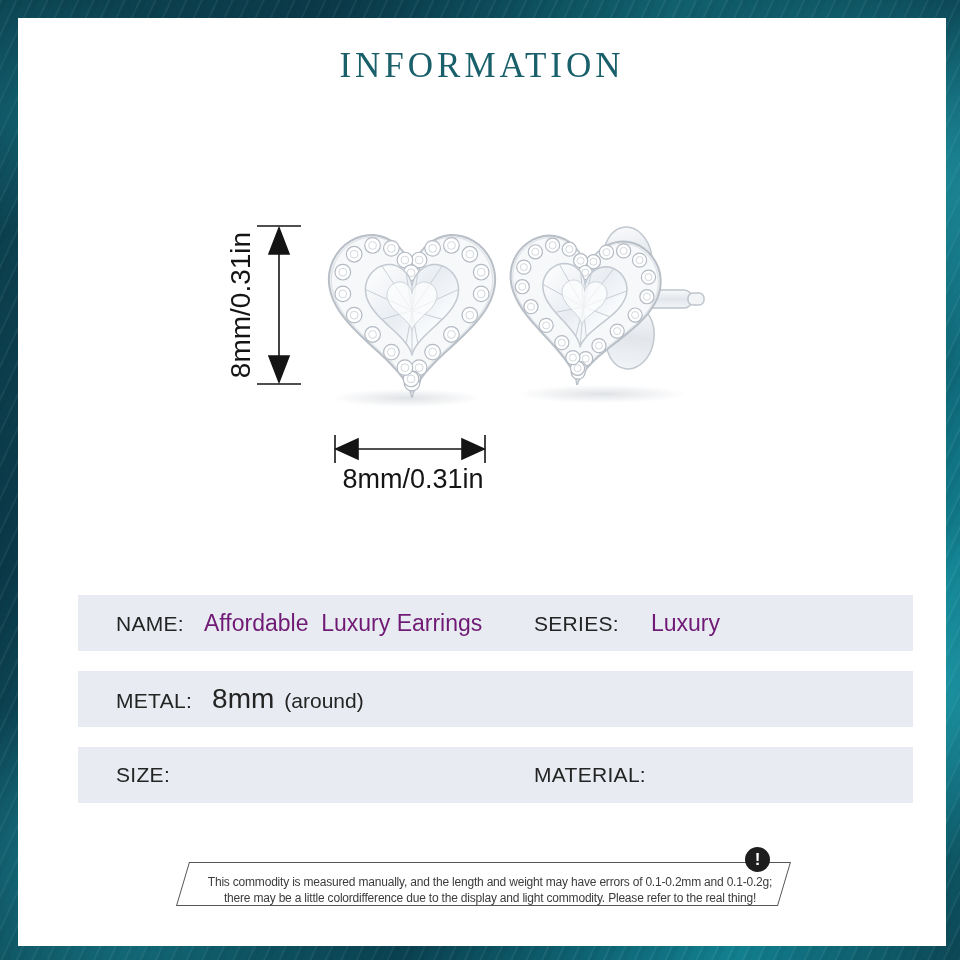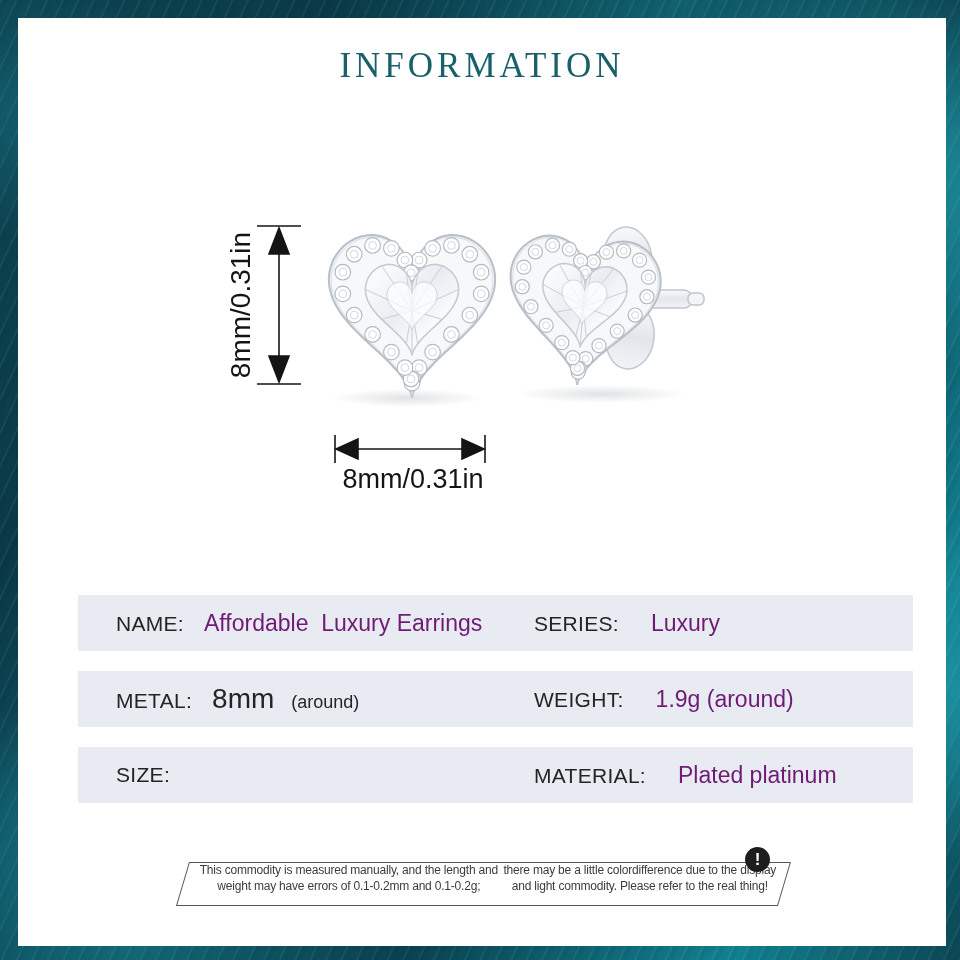--- a/index.html
+++ b/index.html
@@ -31,30 +31,30 @@
   .spec-table{position:absolute;left:60px;top:577px;width:835px;}
   .spec-row{
     display:flex;align-items:center;height:56px;background:#e8ecf2;
     margin-bottom:20px;padding-left:38px;box-sizing:border-box;
   }
   .cell{display:flex;align-items:baseline;}
   .cell.left{width:418px;flex:none;}
   .spec-label{font-size:21px;color:#242424;letter-spacing:.3px;margin-right:20px;white-space:nowrap;}
   .cell.right .spec-label{margin-right:32px;}
   .spec-value{font-size:23px;color:#701a75;white-space:pre-wrap;}
-  .spec-value-big{font-size:28px;color:#242424;margin-right:17px;}
-  .spec-value-small{font-size:18px;color:#242424;}
+  .spec-value-big{font-size:28px;color:#242424;margin-right:10px;}
+  .spec-value-small{font-size:21px;color:#242424;}
   .disclaimer{position:absolute;left:171px;top:844px;width:602px;height:44px;}
   .disc-bg{
     position:absolute;left:0;top:0;right:0;bottom:0;background:#fff;
     border:1px solid #565656;transform:skewX(-16.5deg);transform-origin:0 0;
   }
   .disc-text{
     position:absolute;left:10px;right:10px;top:0;bottom:0;
-    display:flex;justify-content:flex-end;
+    display:flex;flex-direction:column;justify-content:flex-end;
     text-align:center;font-size:12px;line-height:16px;color:#3c3c3c;letter-spacing:-0.2px;
   }
   .disc-icon{
     position:absolute;left:556px;top:-15px;width:25px;height:25px;border-radius:50%;
     background:#1d1d1d;color:#ffffff;font-size:17px;font-weight:bold;
     display:flex;align-items:center;justify-content:center;
   }
 </style>
 </head>
 <body>
@@ -256,32 +256,27 @@
           <span class="spec-label">SERIES:</span>
           <span class="spec-value">Luxury</span>
         </div>
       </div>
       <div class="spec-row">
         <div class="cell left">
           <span class="spec-label">METAL:</span>
           <span class="spec-value-big">8mm</span>
           <span class="spec-value-small">(around)</span>
         </div>
-        <div class="cell right">
-          <span class="spec-label">WEIGHT:</span>
-          <span class="spec-value">1.9g (around)</span>
-        </div>
       </div>
       <div class="spec-row">
         <div class="cell left">
           <span class="spec-label">SIZE:</span>
         </div>
         <div class="cell right">
           <span class="spec-label">MATERIAL:</span>
-          <span class="spec-value">Plated platinum</span>
         </div>
       </div>
     </div>
 
     <div class="disclaimer">
       <div class="disc-bg"></div>
       <div class="disc-text">
         <div>This commodity is measured manually, and the length and weight may have errors of 0.1-0.2mm and 0.1-0.2g;</div>
         <div>there may be a little colordifference due to the display and light commodity. Please refer to the real thing!</div>
       </div>

